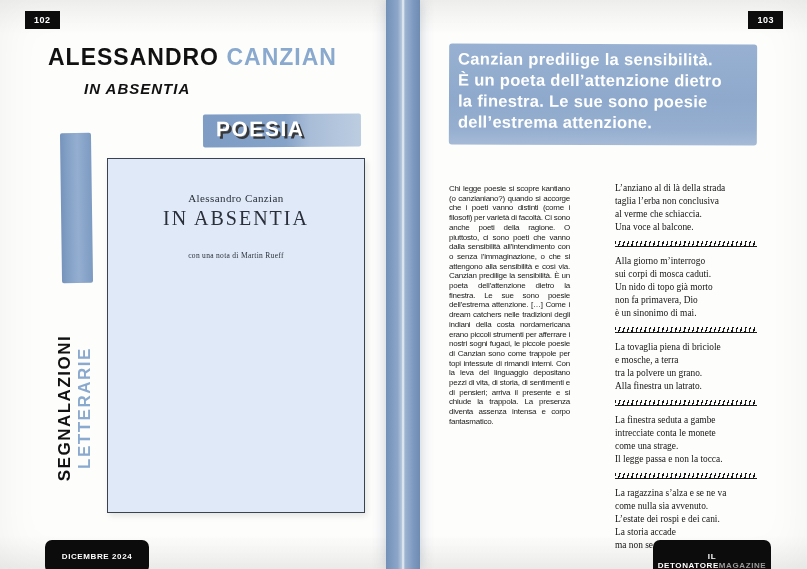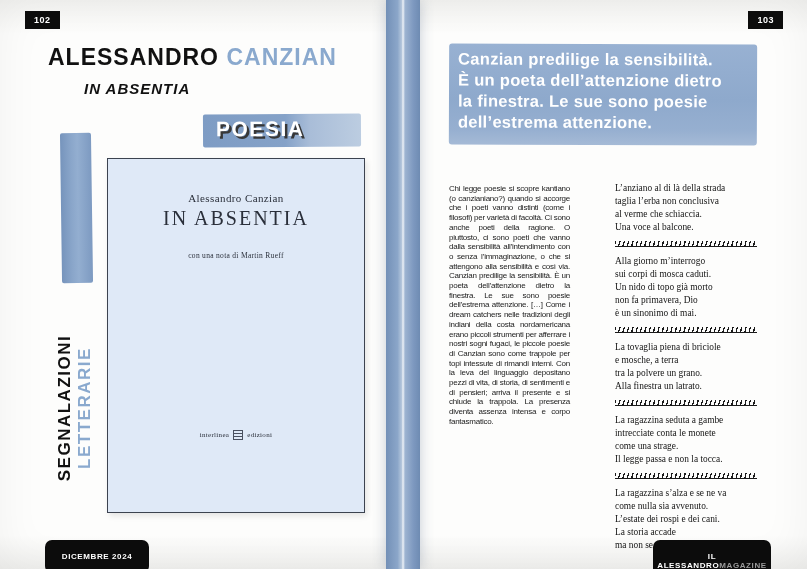--- a/index.html
+++ b/index.html
@@ -85,25 +85,20 @@
   <div class="sub-title">IN ABSENTIA</div>
 
   <div class="poesia-band">
     <div class="poesia-text">POESIA</div>
   </div>
 
   <div class="book-cover">
     <div class="cover-author">Alessandro Canzian</div>
     <div class="cover-title">IN ABSENTIA</div>
     <div class="cover-note">con una nota di Martin Rueff</div>
-    <div class="cover-publisher">
-      <span>interlinea</span>
-      <span class="pub-logo"></span>
-      <span>edizioni</span>
-    </div>
   </div>
 
   <div class="left-tape"></div>
 
   <div class="vertical-label">
     <div class="line l1">SEGNALAZIONI</div>
     <div class="line l2">LETTERARIE</div>
   </div>
 
   <div class="footer-badge footer-left">DICEMBRE 2024</div>
@@ -140,30 +135,30 @@
       </div>
       <div class="poem-divider"></div>
       <div class="stanza">
         <div>La tovaglia piena di briciole</div>
         <div>e mosche, a terra</div>
         <div>tra la polvere un grano.</div>
         <div>Alla finestra un latrato.</div>
       </div>
       <div class="poem-divider"></div>
       <div class="stanza">
-        <div>La ragazzina seduta a gambe</div>
+        <div>La finestra seduta a gambe</div>
         <div>intrecciate conta le monete</div>
         <div>come una strage.</div>
         <div>Il legge passa e non la tocca.</div>
       </div>
       <div class="poem-divider"></div>
       <div class="stanza">
         <div>La ragazzina s’alza e se ne va</div>
         <div>come nulla sia avvenuto.</div>
         <div>L’estate dei rospi e dei cani.</div>
         <div>La storia accade</div>
         <div>ma non se ne ha memoria.</div>
       </div>
     </div>
 
-  <div class="footer-badge footer-right"><span>IL ALESSANDRO</span><span class="mag">MAGAZINE</span></div>
+  <div class="footer-badge footer-right"><span>IL DETONATORE</span><span class="mag">MAGAZINE</span></div>
 
 </div>
 
 </body></html>

